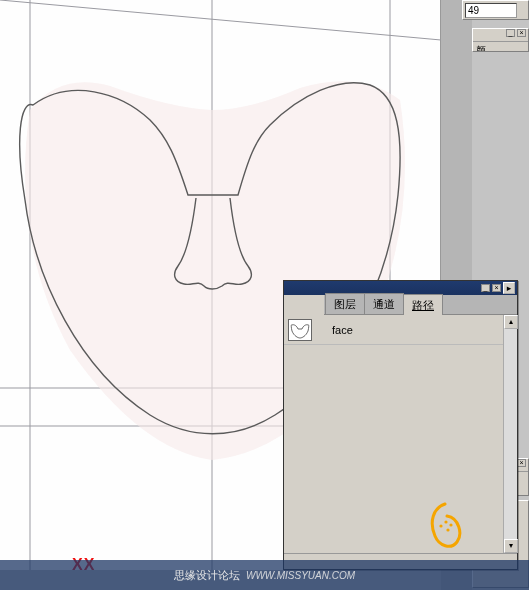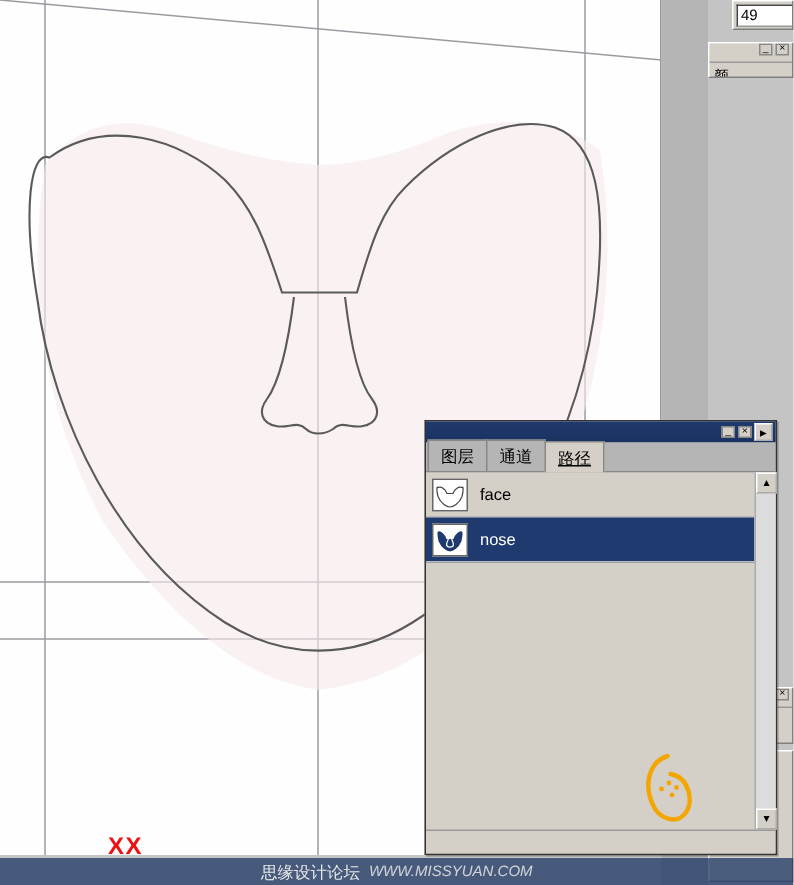--- a/index.html
+++ b/index.html
@@ -37,21 +37,21 @@
     width: 57px; height: 590px;
   }
   .mini-panel {
     background: #d4d0c8;
     border: 1px solid #808080;
     border-top: 1px solid #fff;
     border-left: 1px solid #fff;
     margin-bottom: 8px;
     overflow: hidden;
   }
-  #mini1 { position:absolute; top:0; right:0; width:41px; height:20px; }
+  #mini1 { position:absolute; top:0; right:0; width:67px; height:20px; }
   #mini1 .field {
     margin: 2px 0 0 2px;
     width: 52px; height: 15px;
     background: #fff;
     border: 1px inset #999;
     font-size: 10px;
     padding: 1px 2px;
   }
   #mini2 { position:absolute; top:28px; right:0; width:57px; height:24px; }
   #mini2 .hdr {
@@ -95,20 +95,21 @@
     font-size:9px; text-align:center; line-height:10px;
   }
 
   .tabs {
     display: flex;
     height: 20px;
     background: #b5b5b5;
     align-items: flex-end;
     padding-left: 1px;
     border-bottom: 1px solid #888;
+    margin-left: 40px;
   }
   .tab {
     padding: 3px 8px 2px 8px;
     font-size: 11px;
     background: #b5b5b5;
     border: 1px solid #888;
     border-bottom: none;
     color: #000;
     margin-right: -1px;
     cursor: default;
@@ -140,21 +141,21 @@
   }
   .scroll-arrow.up { position:absolute; top:0; }
   .scroll-arrow.down { position:absolute; bottom:0; }
 
   .path-row {
     display: flex;
     align-items: center;
     height: 30px;
     border-bottom: 1px solid #bbb;
     padding: 2px 4px;
-    gap: 8px;
+    gap: 20px;
   }
   .path-row.selected {
     background: #1f3a6e;
     color: #fff;
   }
   .thumb {
     width: 24px; height: 22px;
     background: #fff;
     border: 1px solid #666;
     display: flex;
@@ -174,21 +175,21 @@
   .watermark-xx {
     position: absolute;
     left: 72px; bottom: 16px;
     color: #e11; font-size: 16px; font-weight: bold;
     letter-spacing: 1px;
   }
 
   .footer-bar {
     position: absolute;
     left: 0; bottom: 0;
-    width: 529px; height: 18px;
+    width: 529px; height: 30px;
     background: rgba(30,55,100,0.75);
     color: #e8e8e8;
     font-size: 11px;
     display: flex;
     align-items: center;
     justify-content: center;
     gap: 6px;
     margin-top: 20px;
   }
   .footer-bar .url { font-size: 10px; opacity: 0.85; font-style: italic; }
@@ -275,29 +276,20 @@
   </div>
   <div class="path-list">
     <div class="path-row">
       <div class="thumb">
         <svg viewBox="0 0 20 18">
             <path d="M2 4 C1 3 1 6 2 10 C4 15 8 17 10 17 C12 17 16 15 18 10 C19 6 19 3 18 4 C16 3 13 5 12 8 L8 8 C7 5 4 3 2 4 Z" fill="#fff" stroke="#444" stroke-width="0.8"></path>
           </svg>
       </div>
       <span>face</span>
     </div>
-    <div class="path-row selected">
-      <div class="thumb">
-        <svg viewBox="0 0 20 18">
-            <path d="M2 3 C1 3 1 6 2 10 C4 15 8 17 10 17 C12 17 16 15 18 10 C19 6 19 3 18 3 C16 2 13 5 12 8 L8 8 C7 5 4 2 2 3 Z" fill="#1f3a6e" stroke="#fff" stroke-width="0.8"></path>
-            <path d="M9 8 C8 11 7 12 8 13 C9 14 11 14 12 13 C13 12 12 11 11 8" fill="none" stroke="#fff" stroke-width="0.8"></path>
-          </svg>
-      </div>
-      <span>nose</span>
-    </div>
     <div class="scrollbar">
       <div class="scroll-arrow up">▴</div>
       <div class="scroll-arrow down">▾</div>
     </div>
   </div>
   <div class="panel-footer"></div>
 </div>
 
 <div class="watermark-xx">XX</div>
 

